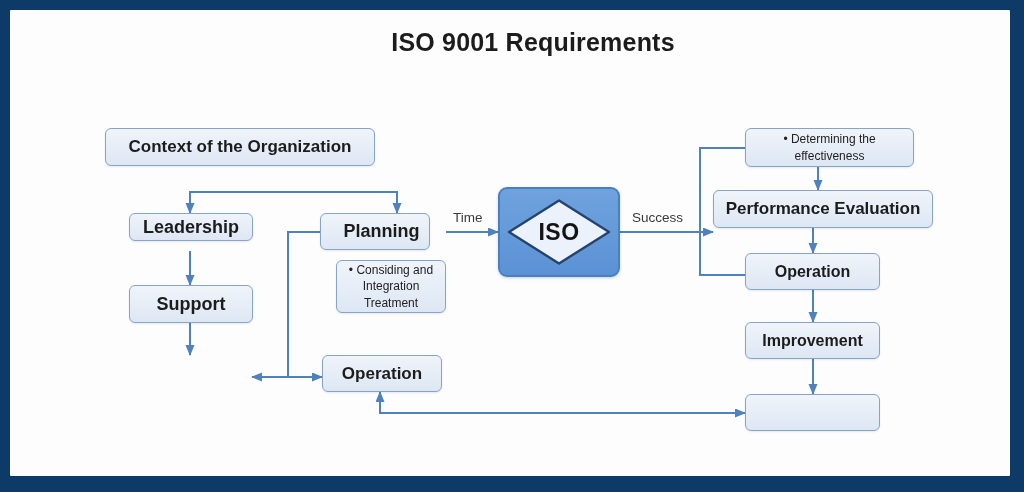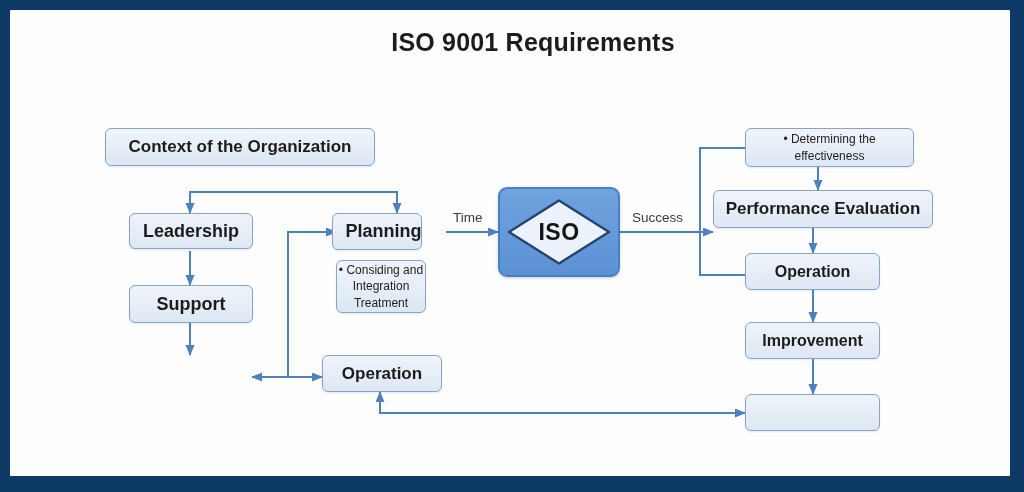--- a/index.html
+++ b/index.html
@@ -87,34 +87,34 @@
       <path d="M813,359 V394" marker-end="url(#ah)"></path>
       <path d="M380,392 V413 H745" marker-start="url(#ah)" marker-end="url(#ah)"></path>
     </g>
   </svg>
 
   <div class="node" style="left:105px;top:96px;width:270px;height:38px;margin-top:32px;">
     <span class="lbl-md">Context of the Organization</span>
   </div>
 
 
-  <div class="node" style="left:129px;top:213px;width:124px;height:36px;">
+  <div class="node" style="left:129px;top:213px;width:124px;height:28px;">
     <span class="lbl-lg">Leadership</span>
   </div>
 
   <div class="node" style="left:129px;top:285px;width:124px;height:38px;">
     <span class="lbl-lg">Support</span>
   </div>
 
 
-  <div class="node" style="left:332px;top:213px;width:90px;height:37px;padding-left:13px;">
+  <div class="node" style="left:320px;top:213px;width:110px;height:37px;padding-left:13px;">
     <span class="lbl-lg">Planning</span>
   </div>
 
-  <div class="node" style="left:336px;top:260px;width:90px;height:53px;">
+  <div class="node" style="left:336px;top:260px;width:110px;height:53px;">
     <span class="lbl-tiny">• Considing and</span>
     <span class="lbl-tiny">Integration</span>
     <span class="lbl-tiny">Treatment</span>
   </div>
 
   <div class="node" style="left:322px;top:355px;width:120px;height:37px;">
     <span class="lbl-md">Operation</span>
   </div>
 
   <div class="edge-label" style="left:453px;top:210px;">Time</div>

